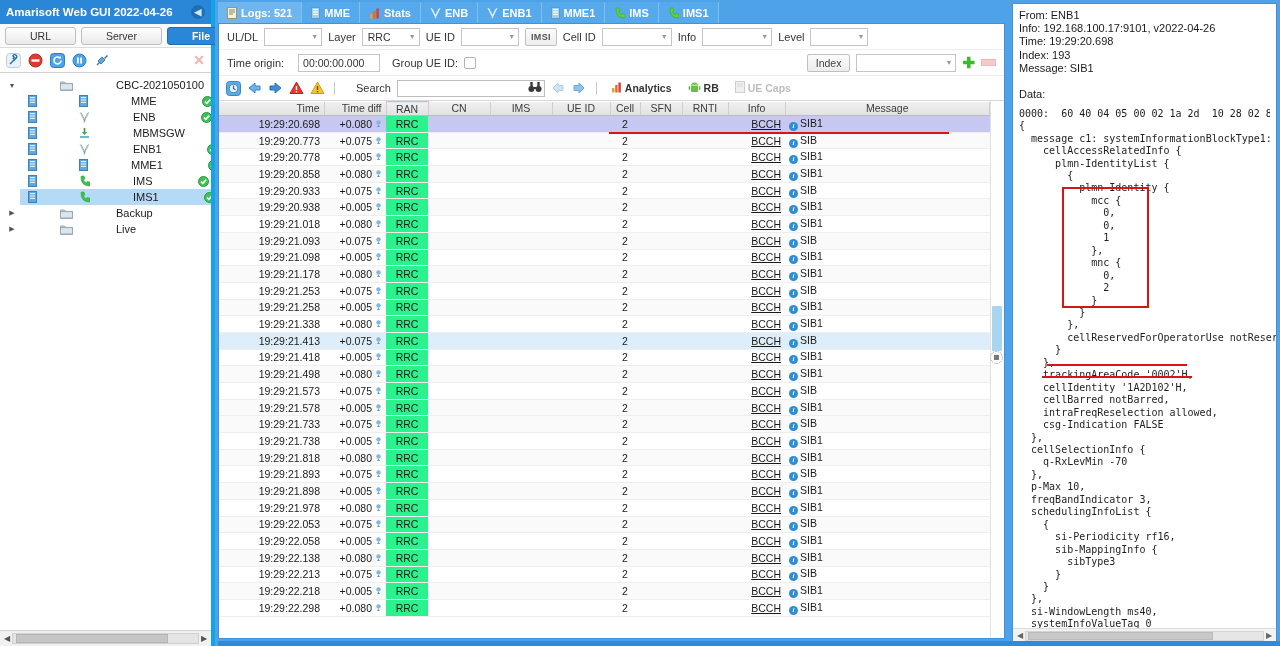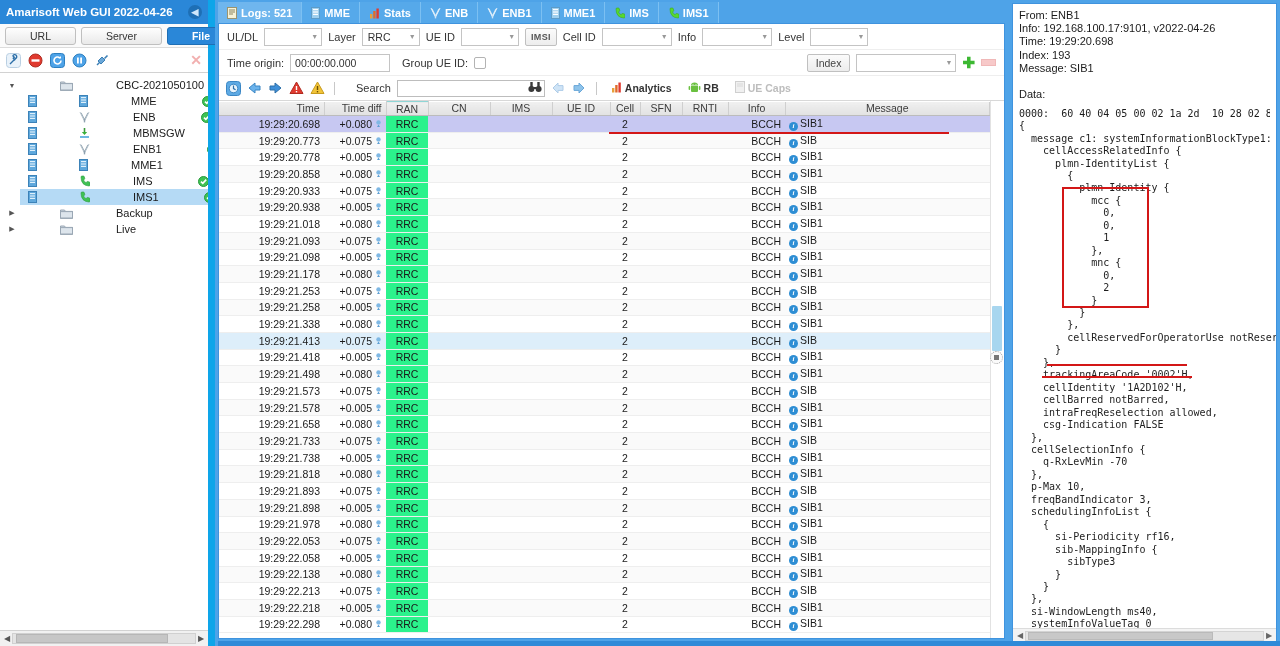--- a/index.html
+++ b/index.html
@@ -12,21 +12,21 @@
     font-size: 11px;
     color: #222;
   }
   .app { position: relative; width: 1280px; height: 646px; display: flex; }
 
   
   .left {
     width: 215px; height: 646px;
     display: flex; flex-direction: column;
     background: #fff;
-    border-right: 7px solid #0ea5e9;
+    border-right: 4px solid #0ea5e9;
   }
   .left-title {
     height: 24px;
     background: linear-gradient(#2e8fe0, #1878c8);
     background: #2a87d8;
     color: #fff;
     font-weight: bold;
     font-size: 11.5px;
     display: flex; align-items: center;
     padding: 0 6px;
@@ -165,26 +165,27 @@
     padding: 3px 5px; border-radius: 2px; cursor: pointer;
     letter-spacing: .3px;
   }
   .row2 {
     height: 26px;
     display: flex; align-items: center;
     padding: 0 8px; gap: 6px;
     border-bottom: 1px solid #eee;
   }
   .tinput {
-    height: 18px; width: 100px;
+    height: 18px; width: 82px;
     border: 1px solid #c4c4c4;
     background: #fff;
     font-size: 10.5px; color: #333;
     display: flex; align-items: center;
     padding: 0 4px;
+    margin-left: 8px;
   }
   .chk {
     width: 12px; height: 12px;
     border: 1px solid #b3b3b3;
     background: #fff; border-radius: 2px;
     cursor: pointer;
   }
   .clearbtn {
     border: 1px solid #c0c0c0;
     background: linear-gradient(#fbfbfb, #ececec);
@@ -238,21 +239,21 @@
   }
   tr.r-odd td { background: #ffffff; }
   tr.r-even td { background: #fafafa; }
   tr.r-sel td { background: #c7c8f2 !important; }
   tr.r-hl td { background: #ddeefa !important; }
   td.time { text-align: right; }
   td.diff { text-align: right; color: #222; }
   td.ran { background: #2bf28c !important; text-align: center; color: #1b1b1b; font-weight: normal; }
   tr.r-sel td.ran, tr.r-hl td.ran { background: #2bf28c !important; }
   td.cell { text-align: center; }
-  td.info { text-align: right; }
+  td.info { text-align: right; text-decoration: underline; }
   td.msg { text-align: left; }
   .iinfo {
     display: inline-block; width: 9px; height: 9px;
     border-radius: 50%; background: #2e8ed4;
     color: #fff; font-size: 7px; line-height: 9px; text-align: center;
     font-family: "Liberation Serif", serif; font-style: italic; font-weight: bold;
     margin-right: 2px; vertical-align: -1px;
   }
   .pinicon { display: inline-block; width: 7px; height: 9px; vertical-align: -1px; margin-left: 3px; }
   .redline {
@@ -1192,36 +1193,20 @@
                   <td></td>
                   <td class="cell">2</td>
                   <td></td>
                   <td></td>
                   <td class="info">BCCH</td>
                   <td class="msg"><span class="iinfo">i</span>SIB</td>
                 </tr>
                 <tr class="r-even">
                   <td class="time">19:29:21.578</td>
                   <td class="diff">+0.005<svg class="pinicon" viewBox="0 0 7 9">
-                      <circle cx="3.5" cy="2.4" r="2.2" fill="#7fb8e4"></circle>
-                      <path d="M3.5 4.4 L5 7 H2 Z" fill="#5c9fd4"></path>
-                    </svg></td>
-                  <td class="ran">RRC</td>
-                  <td></td>
-                  <td></td>
-                  <td></td>
-                  <td class="cell">2</td>
-                  <td></td>
-                  <td></td>
-                  <td class="info">BCCH</td>
-                  <td class="msg"><span class="iinfo">i</span>SIB1</td>
-                </tr>
-                <tr class="r-odd">
-                  <td class="time">19:29:21.658</td>
-                  <td class="diff">+0.080<svg class="pinicon" viewBox="0 0 7 9">
                       <circle cx="3.5" cy="2.4" r="2.2" fill="#7fb8e4"></circle>
                       <path d="M3.5 4.4 L5 7 H2 Z" fill="#5c9fd4"></path>
                     </svg></td>
                   <td class="ran">RRC</td>
                   <td></td>
                   <td></td>
                   <td></td>
                   <td class="cell">2</td>
                   <td></td>
                   <td></td>

